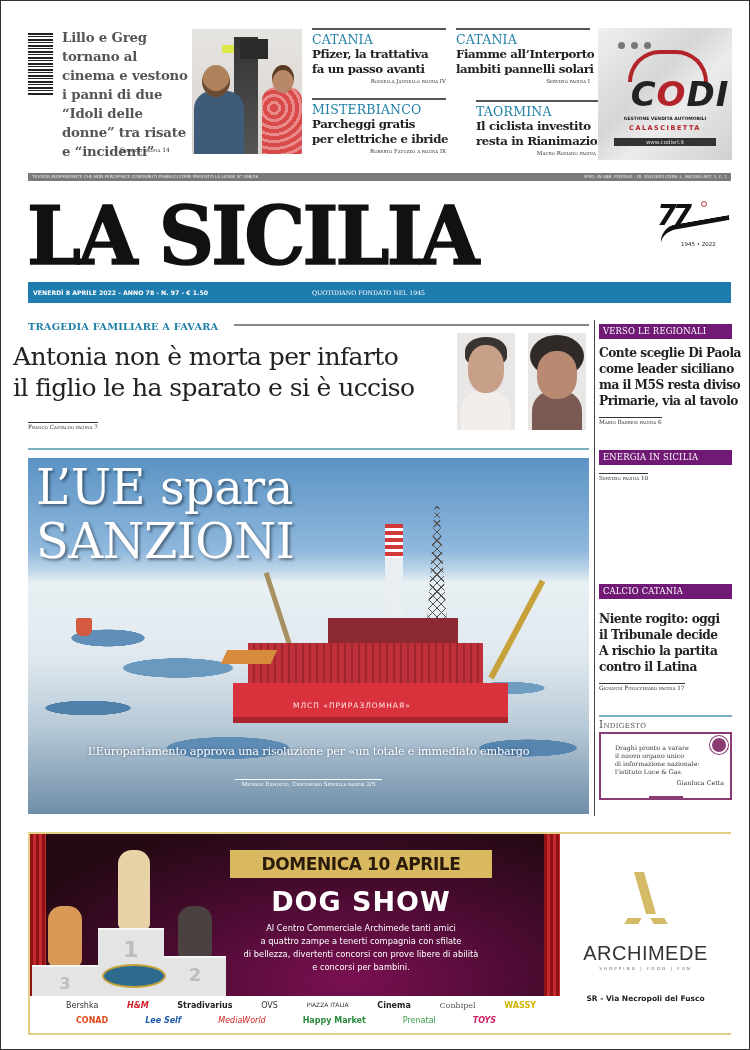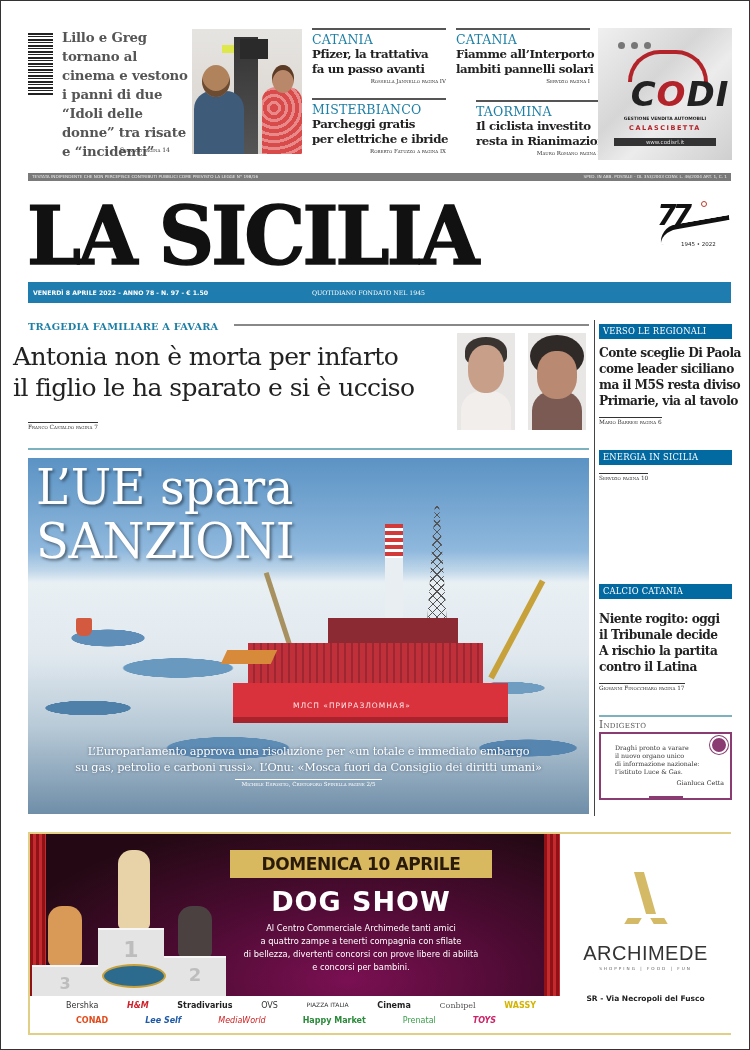--- a/index.html
+++ b/index.html
@@ -93,21 +93,21 @@
   .rig-crane2 { position: absolute; left: 265px; top: 110px; width: 5px; height: 95px; background: #a89160; transform: rotate(-18deg); transform-origin: bottom; }
   .boat { position: absolute; left: 48px; top: 160px; width: 16px; height: 18px; background: #d35a3e; border-radius: 2px 2px 6px 6px; }
   .main-caption { position: absolute; left: 0; top: 286px; width: 561px; text-align: center; font-family: "DejaVu Serif", serif; font-size: 11.3px; line-height: 16px; color: #fff; letter-spacing: -0.2px; text-shadow: 0 0 3px rgba(30,50,80,0.7); }
   .main-caption .cap { display: block; }
   .main-by { position: absolute; left: 0; top: 323px; width: 561px; text-align: center; font-size: 5.6px; color: #fff; font-variant: small-caps; }
   .main-by span { border-top: 1px solid #fff; padding: 1px 6px 0; }
 
   
   .rcol-rule { position: absolute; left: 593px; top: 319px; width: 1px; height: 496px; background: #444; }
   .rblock { position: absolute; left: 598px; width: 133px; }
-  .rblock .label { height: 15px; background: #0369a1; color: #fff; font-family: "DejaVu Serif", serif; font-size: 8.4px; line-height: 15px; padding-left: 4px; letter-spacing: 0.2px; white-space: nowrap; }
+  .rblock .label { height: 15px; background: #701a75; color: #fff; font-family: "DejaVu Serif", serif; font-size: 8.4px; line-height: 15px; padding-left: 4px; letter-spacing: 0.2px; white-space: nowrap; }
   .rblock .head { margin-top: 7px; font-family: "DejaVu Serif", serif; font-size: 12.2px; line-height: 16px; font-weight: bold; color: #222; letter-spacing: -0.5px; white-space: nowrap; }
   .rblock .by { margin-top: 4px; display: inline-block; font-size: 5.8px; color: #333; font-variant: small-caps; border-top: 1px solid #333; padding-top: 1px; white-space: nowrap; }
 
   .indigesto { position: absolute; left: 598px; top: 714px; width: 133px; }
   .indigesto .rule { height: 2px; background: #7cb1c0; }
   .indigesto .title { font-family: "DejaVu Serif", serif; font-size: 10.5px; color: #555; font-variant: small-caps; margin-top: 1px; letter-spacing: 0.3px; }
   .indigesto .box { position: relative; margin-top: 2px; border: 2px solid #8a3c72; height: 68px; padding: 10px 6px 0 14px; }
   .indigesto .txt { font-family: "DejaVu Serif", serif; font-size: 6.3px; line-height: 8px; color: #333; }
   .indigesto .auth { font-family: "DejaVu Serif", serif; font-size: 6.3px; text-align: right; color: #333; margin-top: 3px; }
   .indigesto .badge { position: absolute; right: 2px; top: 2px; width: 18px; height: 18px; border-radius: 50%; background: #8a3c72; border: 2px solid #fff; box-shadow: 0 0 0 1px #8a3c72; }
@@ -257,21 +257,20 @@
     <div class="rig-heli"></div>
     <div class="rig-hull">
       <span class="name">МЛСП «ПРИРАЗЛОМНАЯ»</span>
     </div>
     <div class="title">
       <div>L’UE spara</div>
       <div>SANZIONI</div>
     </div>
     <div class="main-caption">
       <span class="cap">L’Europarlamento approva una risoluzione per «un totale e immediato embargo</span>
-      <span class="cap">su gas, petrolio e carboni russi». L’Onu: «Mosca fuori da Consiglio dei diritti umani»</span>
     </div>
     <div class="main-by"><span>Michele Esposito, Cristoforo Spinella pagine 2/5</span></div>
   </div>
 
   <div class="rcol-rule"></div>
 
   <div class="rblock" style="top:323px;">
     <div class="label">VERSO LE REGIONALI</div>
     <div class="head" style="margin-top:6px;">
       <div>Conte sceglie Di Paola</div>

